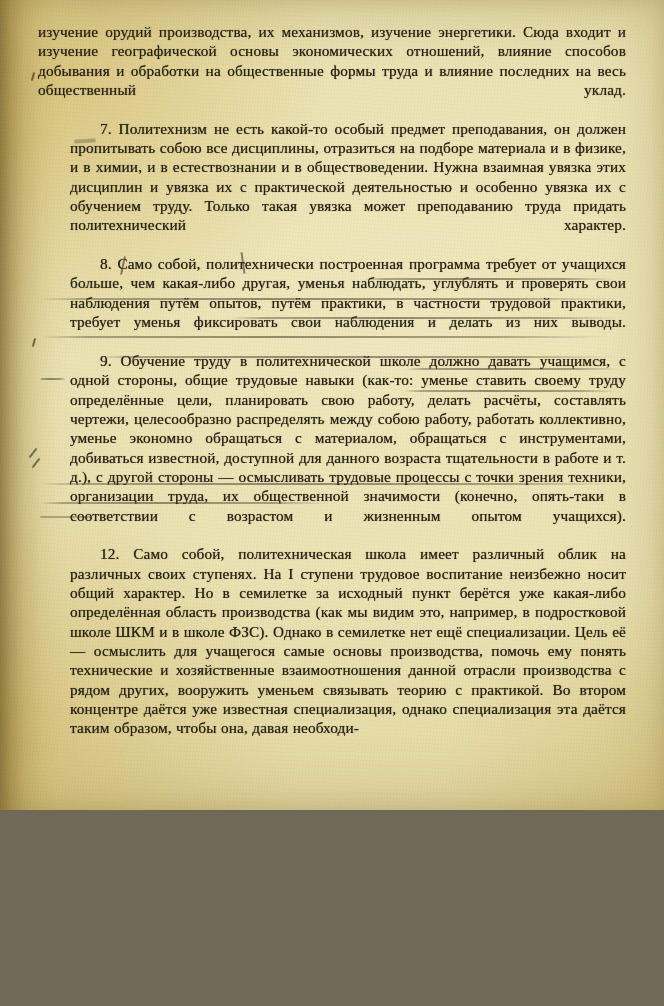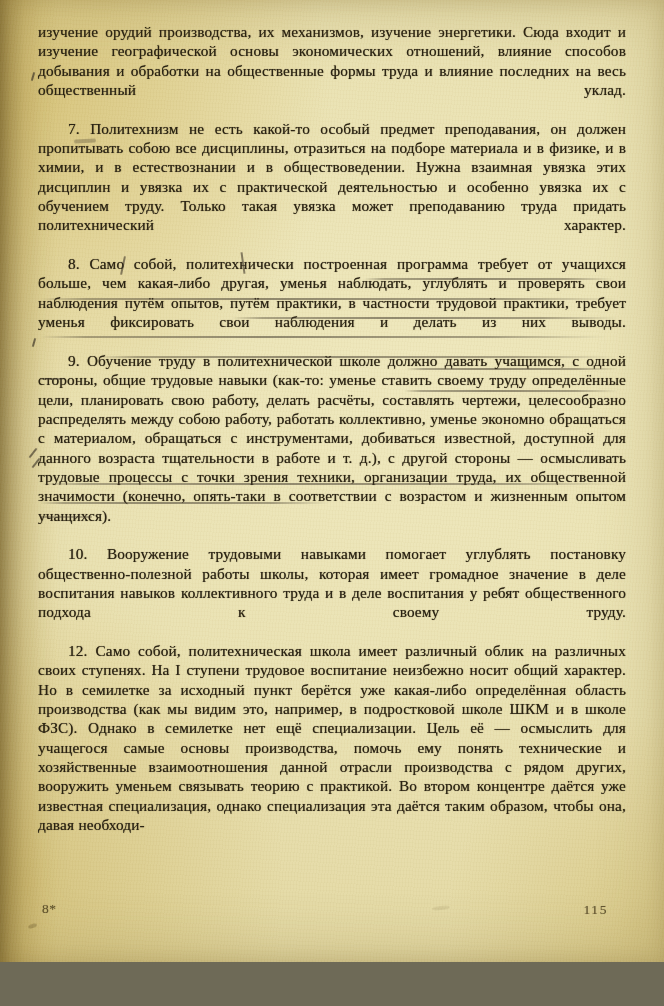--- a/index.html
+++ b/index.html
@@ -4,21 +4,21 @@
 <style>
   html, body {
     margin: 0;
     padding: 0;
     background: #6e6a57;
   }
 
   #page {
     position: relative;
     width: 664px;
-    height: 962px;
+    height: 810px;
     overflow: hidden;
     background: #e8e0b4;
     font-family: "Liberation Serif", "DejaVu Serif", serif;
   }
 
   
   #paper-base {
     position: absolute;
     inset: 0;
     background:
@@ -93,20 +93,21 @@
     text-indent: 0;
     letter-spacing: 0.18px;
     word-spacing: 0.4px;
     text-shadow:
       0 0 0.7px rgba(42,35,19,0.55),
       0.4px 0.25px 0.9px rgba(60,48,22,0.30);
   }
 
   #text-column p.indent {
     text-indent: 30px;
+    margin-left: 32px;
   }
 
   
   #text-column p::after {
     content: "";
     display: inline-block;
     width: 100%;
   }
   #text-column p.nostretch::after { content: none; }
 
@@ -194,21 +195,20 @@
   <div id="text-column">
 
     <p>изучение орудий производства, их механизмов, изучение энергетики. Сюда входит и изучение географической основы экономических отношений, влияние способов добывания и обработки на общественные формы труда и влияние последних на весь общественный уклад.</p>
 
     <p class="indent">7. Политехнизм не есть какой-то особый предмет преподавания, он должен пропитывать собою все дисциплины, отразиться на подборе материала и в физике, и в химии, и в естествознании и в обществоведении. Нужна взаимная увязка этих дисциплин и увязка их с практической деятельностью и особенно увязка их с обучением труду. Только такая увязка может преподаванию труда придать политехнический характер.</p>
 
     <p class="indent">8. Само собой, политехнически построенная программа требует от учащихся больше, чем какая-либо другая, уменья наблюдать, углублять и проверять свои наблюдения путём опытов, путём практики, в частности трудовой практики, требует уменья фиксировать свои наблюдения и делать из них выводы.</p>
 
     <p class="indent">9. Обучение труду в политехнической школе должно давать учащимся, с одной стороны, общие трудовые навыки (как-то: уменье ставить своему труду определённые цели, планировать свою работу, делать расчёты, составлять чертежи, целесообразно распределять между собою работу, работать коллективно, уменье экономно обращаться с материалом, обращаться с инструментами, добиваться известной, доступной для данного возраста тщательности в работе и т. д.), с другой стороны — осмысливать трудовые процессы с точки зрения техники, организации труда, их общественной значимости (конечно, опять-таки в соответствии с возрастом и жизненным опытом учащихся).</p>
 
-    <p class="indent">10. Вооружение трудовыми навыками помогает углублять постановку общественно-полезной работы школы, которая имеет громадное значение в деле воспитания навыков коллективного труда и в деле воспитания у ребят общественного подхода к своему труду.</p>
 
 
     <p class="indent nostretch">12. Само собой, политехническая школа имеет различный облик на различных своих ступенях. На I ступени трудовое воспитание неизбежно носит общий характер. Но в семилетке за исходный пункт берётся уже какая-либо определённая область производства (как мы видим это, например, в подростковой школе ШКМ и в школе ФЗС). Однако в семилетке нет ещё специализации. Цель её — осмыслить для учащегося самые основы производства, помочь ему понять технические и хозяйственные взаимоотношения данной отрасли производства с рядом других, вооружить уменьем связывать теорию с практикой. Во втором концентре даётся уже известная специализация, однако специализация эта даётся таким образом, чтобы она, давая необходи-</p>
   </div>
 
   <div class="pencil pencil-tick" style="left:32px; top:72px;"></div>
   <div class="pencil pencil-tick" style="left:33px; top:338px;"></div>
   <div class="pencil pencil-slash" style="left:27px; top:452px;"></div>
   <div class="pencil pencil-slash" style="left:30px; top:462px;"></div>
 

